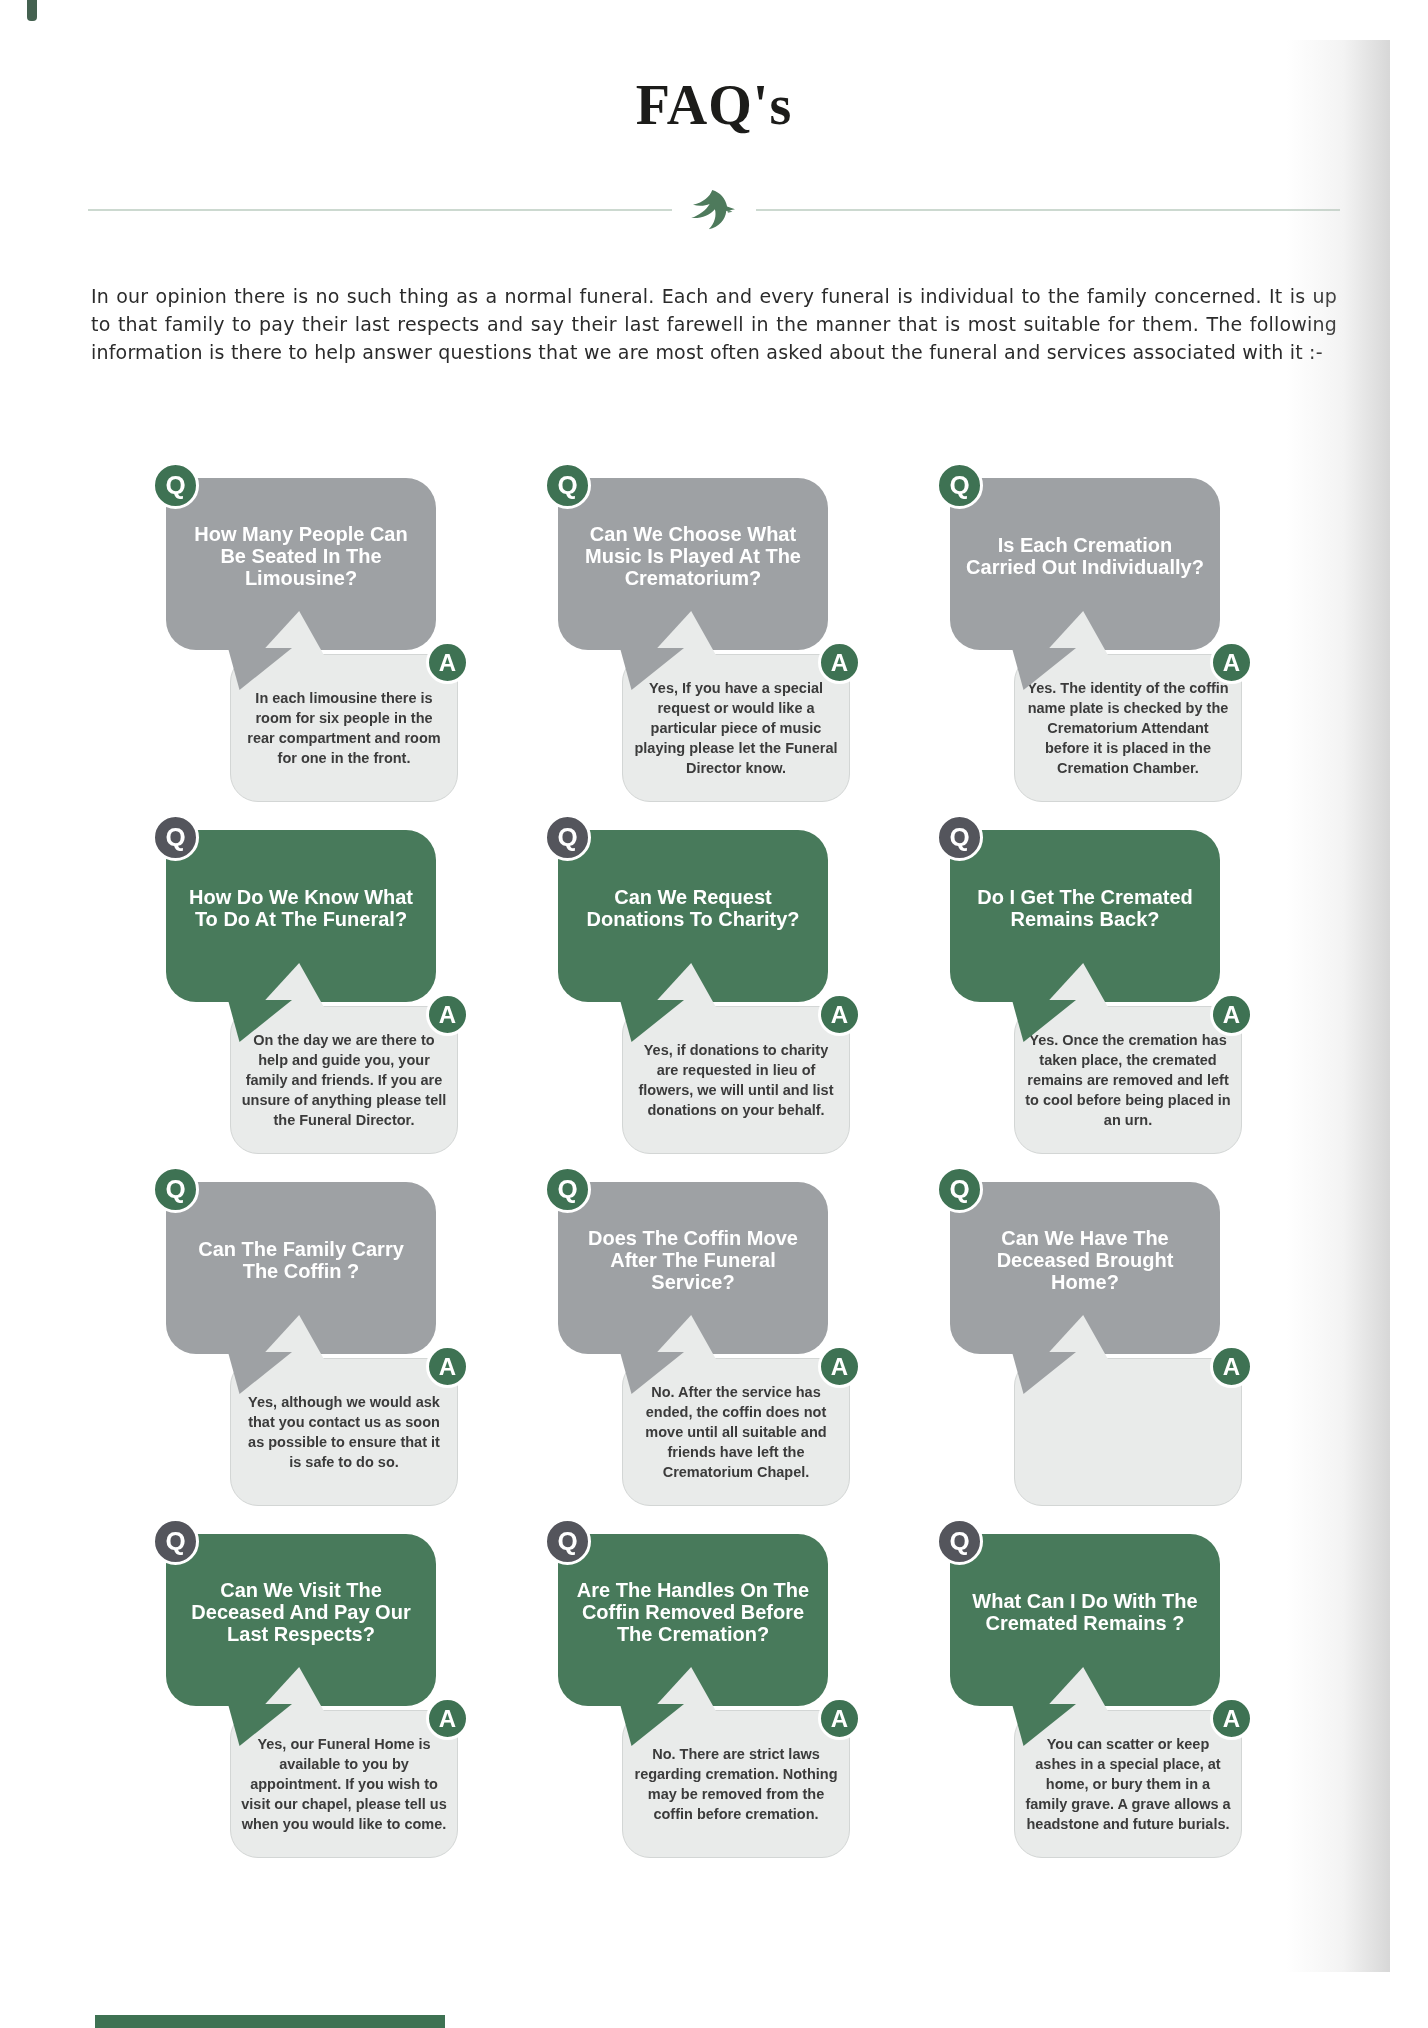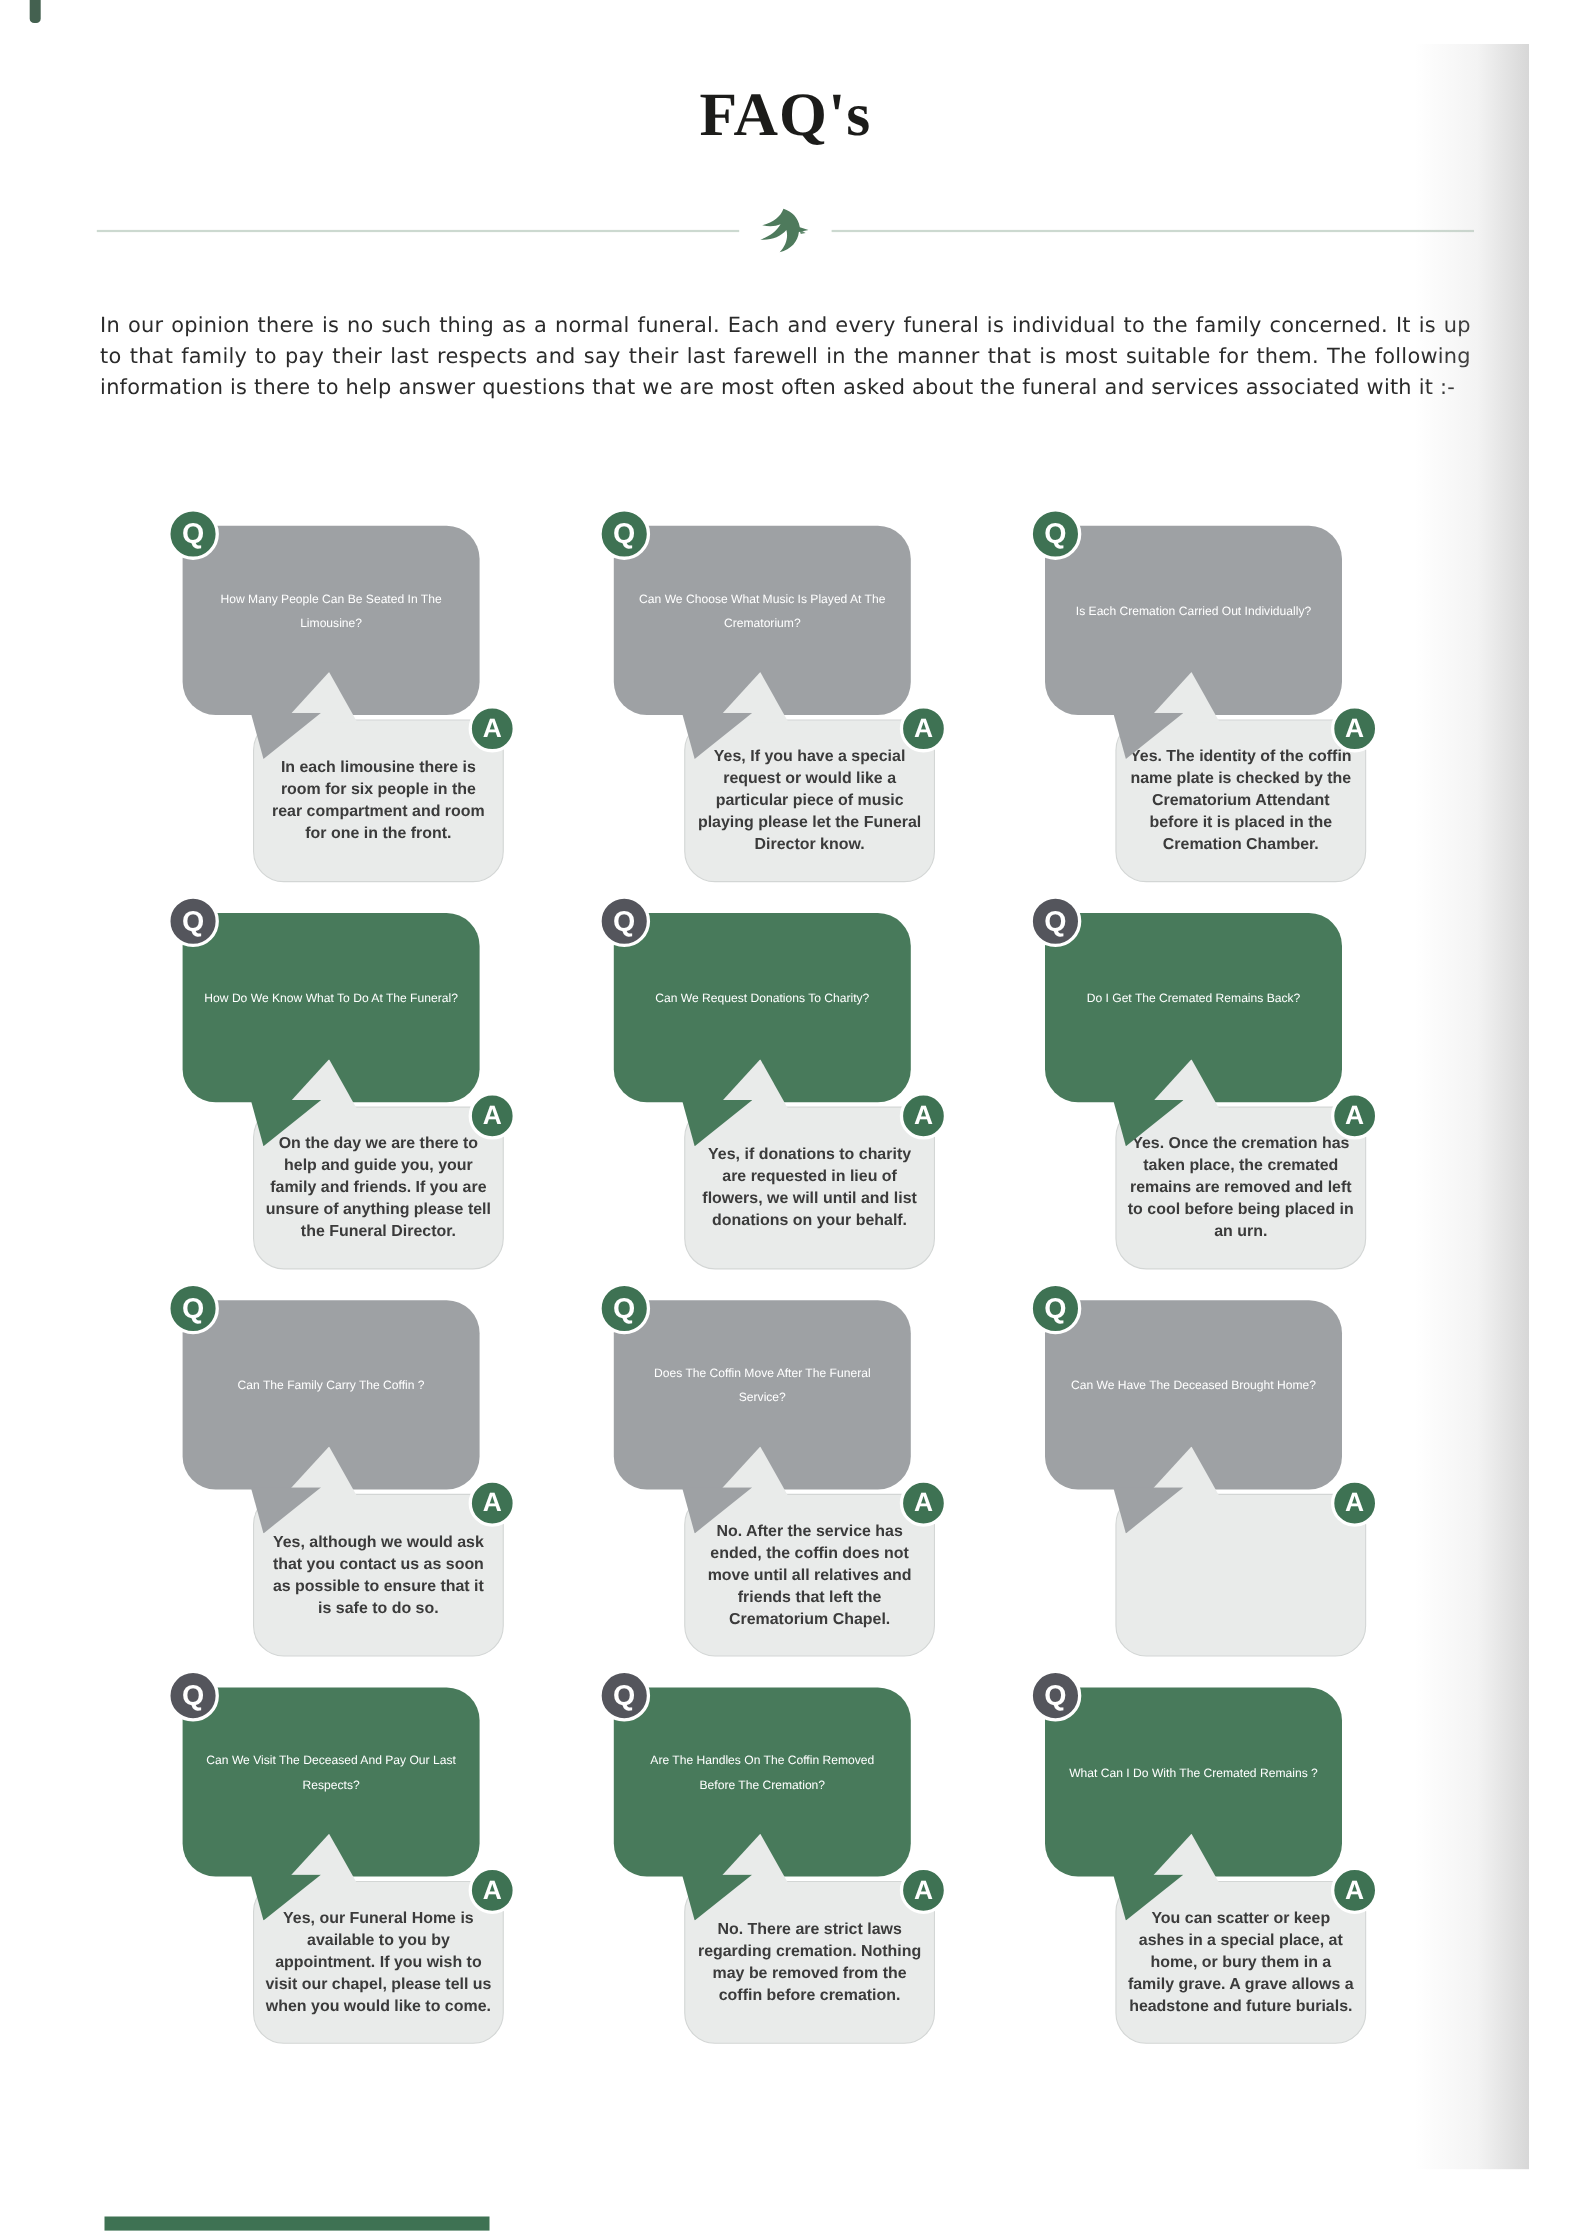--- a/index.html
+++ b/index.html
@@ -54,21 +54,21 @@
   }
   .v-gray .q-bubble{background:#9ea1a4;}
   .v-green .q-bubble{background:#487a5b;}
   .q-bubble::after{ 
     content:"";position:absolute;bottom:-40px;left:62px;width:64px;height:42px;
     clip-path:polygon(0 0,100% 0,18% 100%);z-index:2;
   }
   .v-gray .q-bubble::after{background:#9ea1a4;}
   .v-green .q-bubble::after{background:#487a5b;}
   .q-text{
-    color:#ffffff;font-weight:normal;font-size:11px;line-height:22px;
+    color:#ffffff;font-weight:bold;font-size:20px;line-height:22px;
     text-align:center;
   }
   .badge{
     position:absolute;border-radius:50%;border:3px solid #ffffff;
     display:flex;align-items:center;justify-content:center;
     color:#ffffff;font-weight:bold;box-sizing:border-box;
   }
   .q-badge{top:-16px;left:-14px;width:47px;height:47px;font-size:26px;}
   .v-gray .q-badge{background:#3e7253;}
   .v-green .q-badge{background:#54555c;}
@@ -183,21 +183,21 @@
       <div class="a-text">Yes, although we would ask that you contact us as soon as possible to ensure that it is safe to do so.</div>
     </div>
   </div>
   <div class="cell v-gray">
     <div class="q-bubble">
       <span class="badge q-badge">Q</span>
       <div class="q-text">Does The Coffin Move After The Funeral Service?</div>
     </div>
     <div class="a-bubble">
       <span class="badge a-badge">A</span>
-      <div class="a-text">No. After the service has ended, the coffin does not move until all relatives and friends that left the Crematorium Chapel.</div>
+      <div class="a-text">No. After the service has ended, the coffin does not move until all suitable and friends have left the Crematorium Chapel.</div>
     </div>
   </div>
   <div class="cell v-gray">
     <div class="q-bubble">
       <span class="badge q-badge">Q</span>
       <div class="q-text">Can We Have The Deceased Brought Home?</div>
     </div>
     <div class="a-bubble">
       <span class="badge a-badge">A</span>
     </div>

